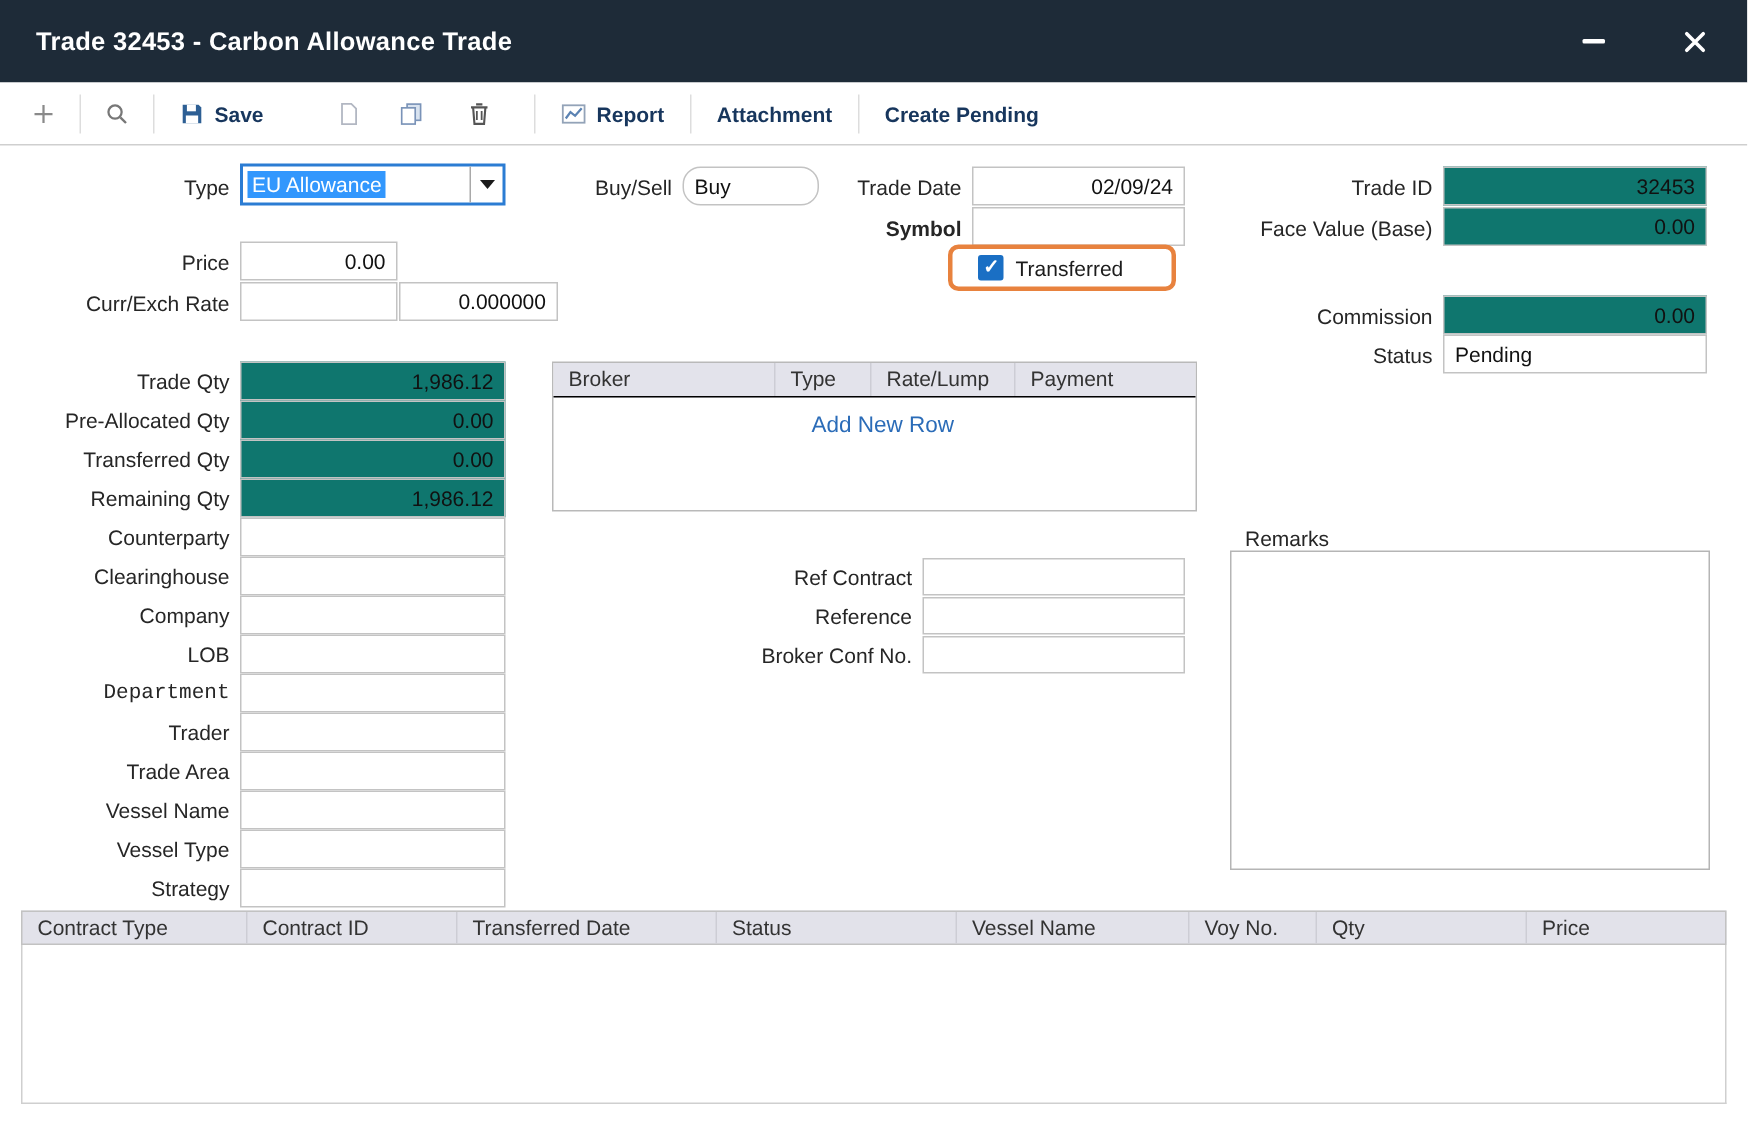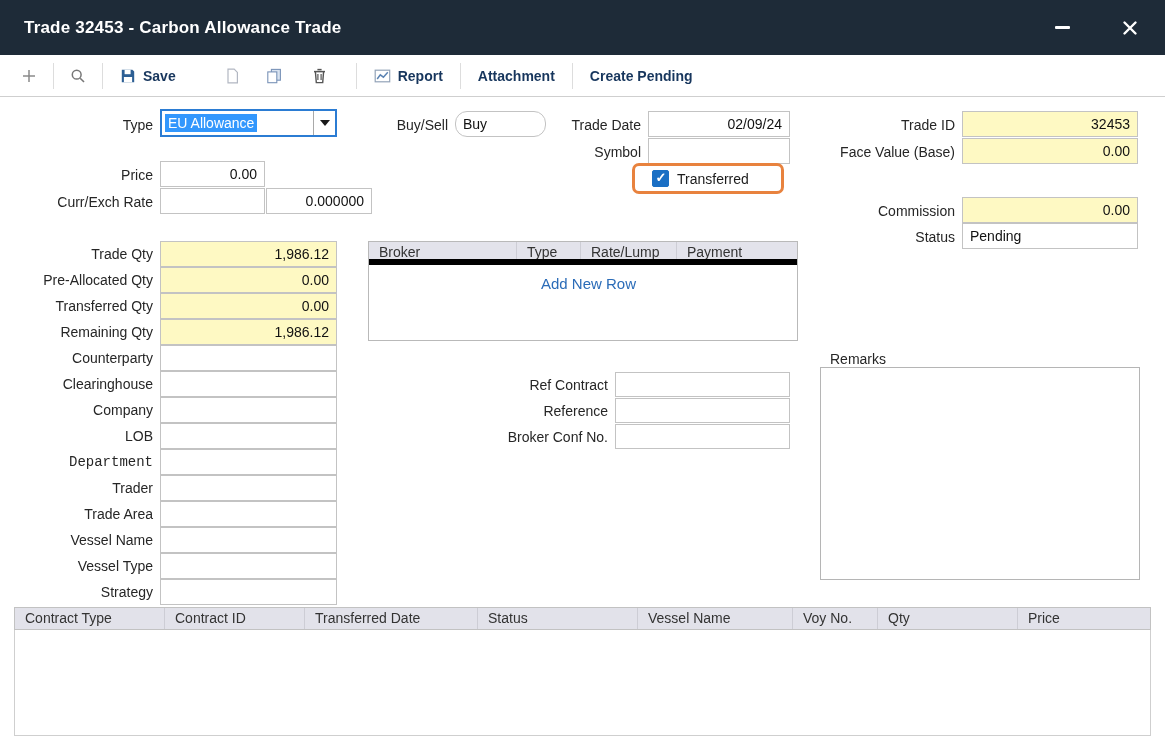--- a/index.html
+++ b/index.html
@@ -16,38 +16,38 @@
   
   .toolbar { height:42px; border-bottom:1px solid #cfcfcf; display:flex; align-items:center; padding:12px 14px; background:#fff; }
   .tb-sep { width:1px; height:26px; background:#ddd; margin:0 9px; }
   .tb-icon { padding:5px 7px; display:flex; align-items:center; cursor:pointer; }
   .tb-btn { display:flex; align-items:center; gap:7px; color:#17365d; font-weight:bold; font-size:14px; padding:5px 8px; cursor:pointer; }
 
   
   .form { position:relative; height:652px; font-size:14px; color:#1c1c1c; }
   .lbl { position:absolute; text-align:right; line-height:18px; color:#262626; }
   .fld { position:absolute; border:1px solid #c3c3c3; background:#fff; height:26px; line-height:24px; padding:0 7px; font-size:14px; color:#111; overflow:hidden; }
-  .fld.ro { background:#fef9c3; }
+  .fld.ro { background:#0f766e; }
   .fld.num { text-align:right; }
 
   
   .combo { position:absolute; left:160px; top:12px; width:177px; height:28px; border:2px solid var(--accent-blue,#2b7cd3); background:#fff; display:flex; align-items:stretch; cursor:pointer; }
   .combo .sel { align-self:center; margin-left:3px; padding:1px 3px; background:var(--selection,#3297fd); color:#fff; font-size:14px; white-space:nowrap; }
   .combo .arrow-box { margin-left:auto; width:22px; display:flex; align-items:center; justify-content:center; border-left:1px solid #a9a9a9; }
   .tri-down { width:0; height:0; border-left:5px solid transparent; border-right:5px solid transparent; border-top:6px solid #1a1a1a; }
 
   
   .hl-ring { position:absolute; left:632px; top:66px; width:152px; height:31px; border:3px solid var(--highlight-ring,#e8823e); border-radius:7px; display:flex; align-items:center; padding-left:17px; gap:8px; background:#fff; }
   .checkbox { width:17px; height:17px; border:1px solid #9a9a9a; border-radius:2px; background:#fff; position:relative; cursor:pointer; flex:none; }
   .checkbox.checked { background:var(--checkbox-blue,#1a6fc4); border-color:var(--checkbox-blue,#1a6fc4); }
   .checkbox.checked::after { content:"✓"; position:absolute; left:2.5px; top:-1px; color:#fff; font-size:13px; font-weight:bold; }
 
   
   .broker-grid { position:absolute; left:368px; top:144px; width:430px; height:100px; border:1px solid #b9b9b9; background:#fff; }
-  .grid-head { display:flex; height:23px; background:#e3e3eb; border-bottom:6px solid #000000; color:#333; }
+  .grid-head { display:flex; height:23px; background:#e3e3eb; border-bottom:1px solid #000000; color:#333; }
   .grid-head .gh { padding:2px 0 0 10px; font-size:14px; border-right:1px solid #cdcdd5; overflow:hidden; white-space:nowrap; }
   .add-row-link { color:var(--link,#2b6cb8); font-size:15px; padding:10px 0 0 172px; cursor:pointer; display:inline-block; }
 
   
   .remarks-box { position:absolute; left:820px; top:270px; width:320px; height:213px; border:1px solid #b5b5b5; background:#fff; resize:none; font-family:"Liberation Sans", sans-serif; font-size:14px; padding:4px 6px; }
 
   
   .contracts { position:absolute; left:14px; top:510px; width:1137px; }
   .contracts .grid-head { border:1px solid #c2c2c2; background:#e2e2ea; }
   .contracts .body { height:106px; border:1px solid #cfcfcf; border-top:none; background:#fff; }
@@ -142,21 +142,21 @@
 
     <div class="lbl" style="left:330px;width:118px;top:19px;">Buy/Sell</div>
     <div class="fld" style="left:455px;top:14px;width:91px;border-radius:12px;">Buy</div>
 
     <div class="lbl" style="left:520px;width:121px;top:19px;">Trade Date</div>
     <div class="fld num" style="left:648px;top:14px;width:142px;">02/09/24</div>
 
     <div class="lbl" style="left:800px;width:155px;top:19px;">Trade ID</div>
     <div class="fld ro num" style="left:962px;top:14px;width:176px;">32453</div>
 
-    <div class="lbl" style="left:520px;width:121px;top:46px;">Symbol</div>
+    <div class="lbl" style="left:520px;width:121px;top:46px;font-weight:bold;">Symbol</div>
     <div class="fld" style="left:648px;top:41px;width:142px;"></div>
 
     <div class="lbl" style="left:790px;width:165px;top:46px;">Face Value (Base)</div>
     <div class="fld ro num" style="left:962px;top:41px;width:176px;">0.00</div>
 
     <div class="lbl" style="left:0;width:153px;top:69px;">Price</div>
     <div class="fld num" style="left:160px;top:64px;width:105px;">0.00</div>
 
     <div class="hl-ring">
       <span class="checkbox checked"></span>

